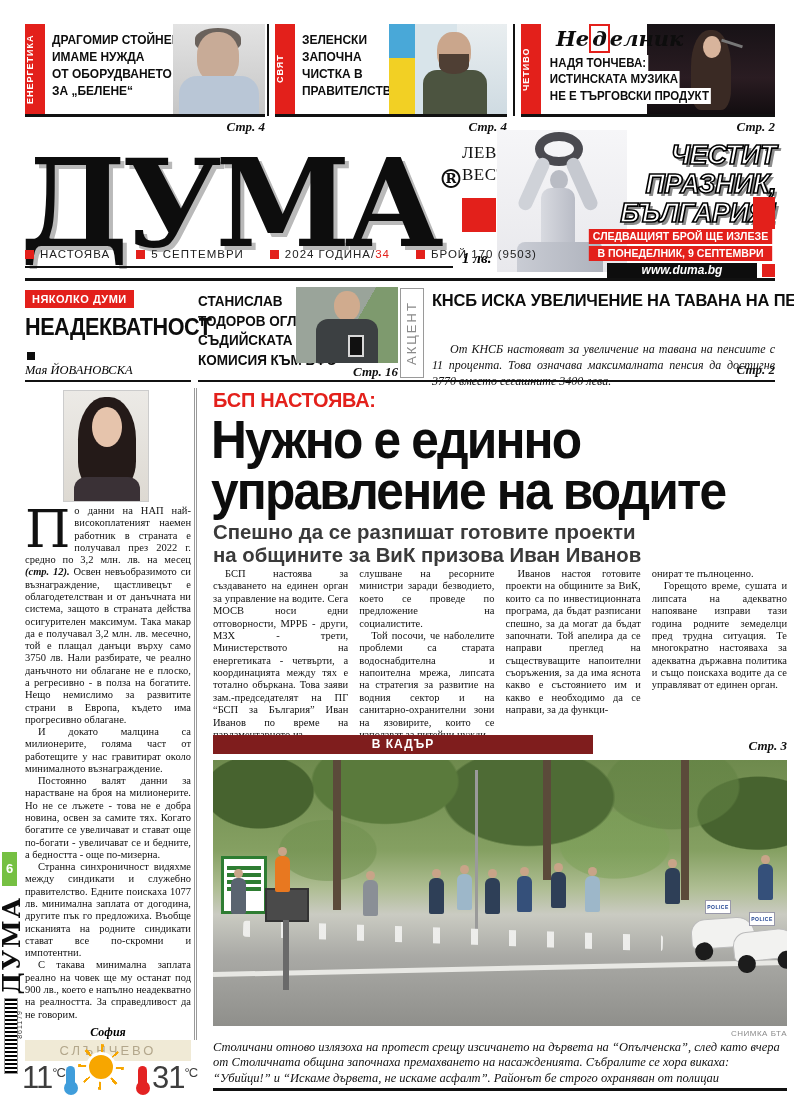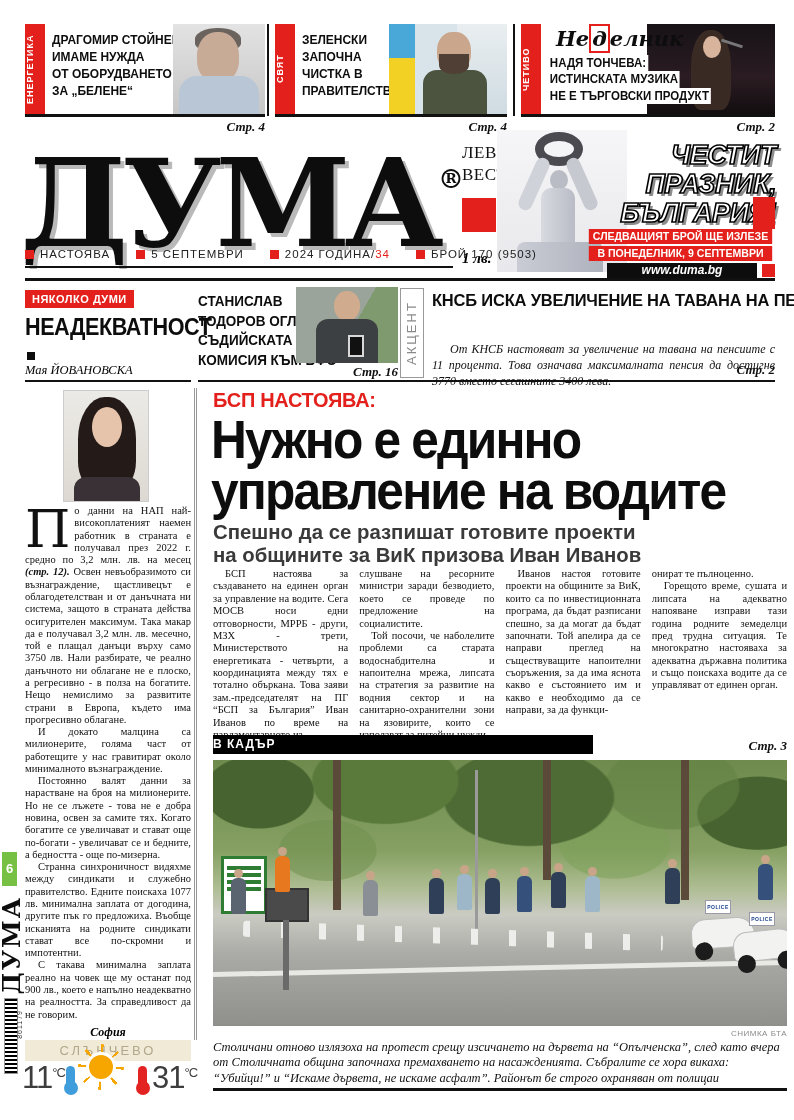--- a/index.html
+++ b/index.html
@@ -133,21 +133,21 @@
 
   
   .ma-kicker { position:absolute; left:213px; top:388px; color:#e3201b; font-weight:bold; font-size:21px; letter-spacing:-.3px; transform:scaleX(.95); transform-origin:left top; }
   .ma-h1 { position:absolute; left:211px; font-weight:bold; font-size:54px; line-height:1; letter-spacing:-2px; color:#0d0d0d; transform:scaleX(.92); transform-origin:left top; white-space:nowrap; }
   .ma-sub { position:absolute; left:213px; font-weight:bold; font-size:21px; line-height:1.15; color:#3a3a3a; transform:scaleX(.97); transform-origin:left top; white-space:nowrap; }
   .ma-cols { position:absolute; left:213px; top:568px; width:574px; height:170px; display:flex; gap:11px; }
   .ma-col { flex:1; font-family:"Liberation Serif","DejaVu Serif",serif; font-size:10.5px; line-height:1.18; text-align:justify; color:#111; overflow:hidden; }
   .ma-col p + p { text-indent:12px; }
   .ma-col p.ind { text-indent:12px; }
   .ma-pageref { position:absolute; left:213px; top:738px; width:574px; }
-  .kadar { position:absolute; left:213px; top:735px; width:380px; height:19px; background:#000000; color:#fff; font-weight:bold; font-size:12px; letter-spacing:1px; text-align:left; line-height:19px; }
+  .kadar { position:absolute; left:213px; top:735px; width:380px; height:19px; background:#7f1d1d; color:#fff; font-weight:bold; font-size:12px; letter-spacing:1px; text-align:center; line-height:19px; }
 
   
   .photo { position:absolute; left:213px; top:760px; width:574px; height:266px; overflow:hidden;
            background:linear-gradient(180deg,#6e8a4d 0%,#85a062 34%,#aebd92 48%,#cacbc2 58%,#a9a9a5 74%,#8f8f8b 100%); }
   .foliage { position:absolute; inset:0; background:
       radial-gradient(90px 60px at 8% 12%, #47632f 0 60%, transparent 62%),
       radial-gradient(120px 70px at 30% 8%, #5a7a3c 0 60%, transparent 62%),
       radial-gradient(140px 80px at 55% 14%, #4e6b35 0 60%, transparent 62%),
       radial-gradient(110px 70px at 80% 10%, #62824399 0 60%, transparent 62%),
       radial-gradient(100px 60px at 95% 20%, #47632f 0 60%, transparent 62%),

